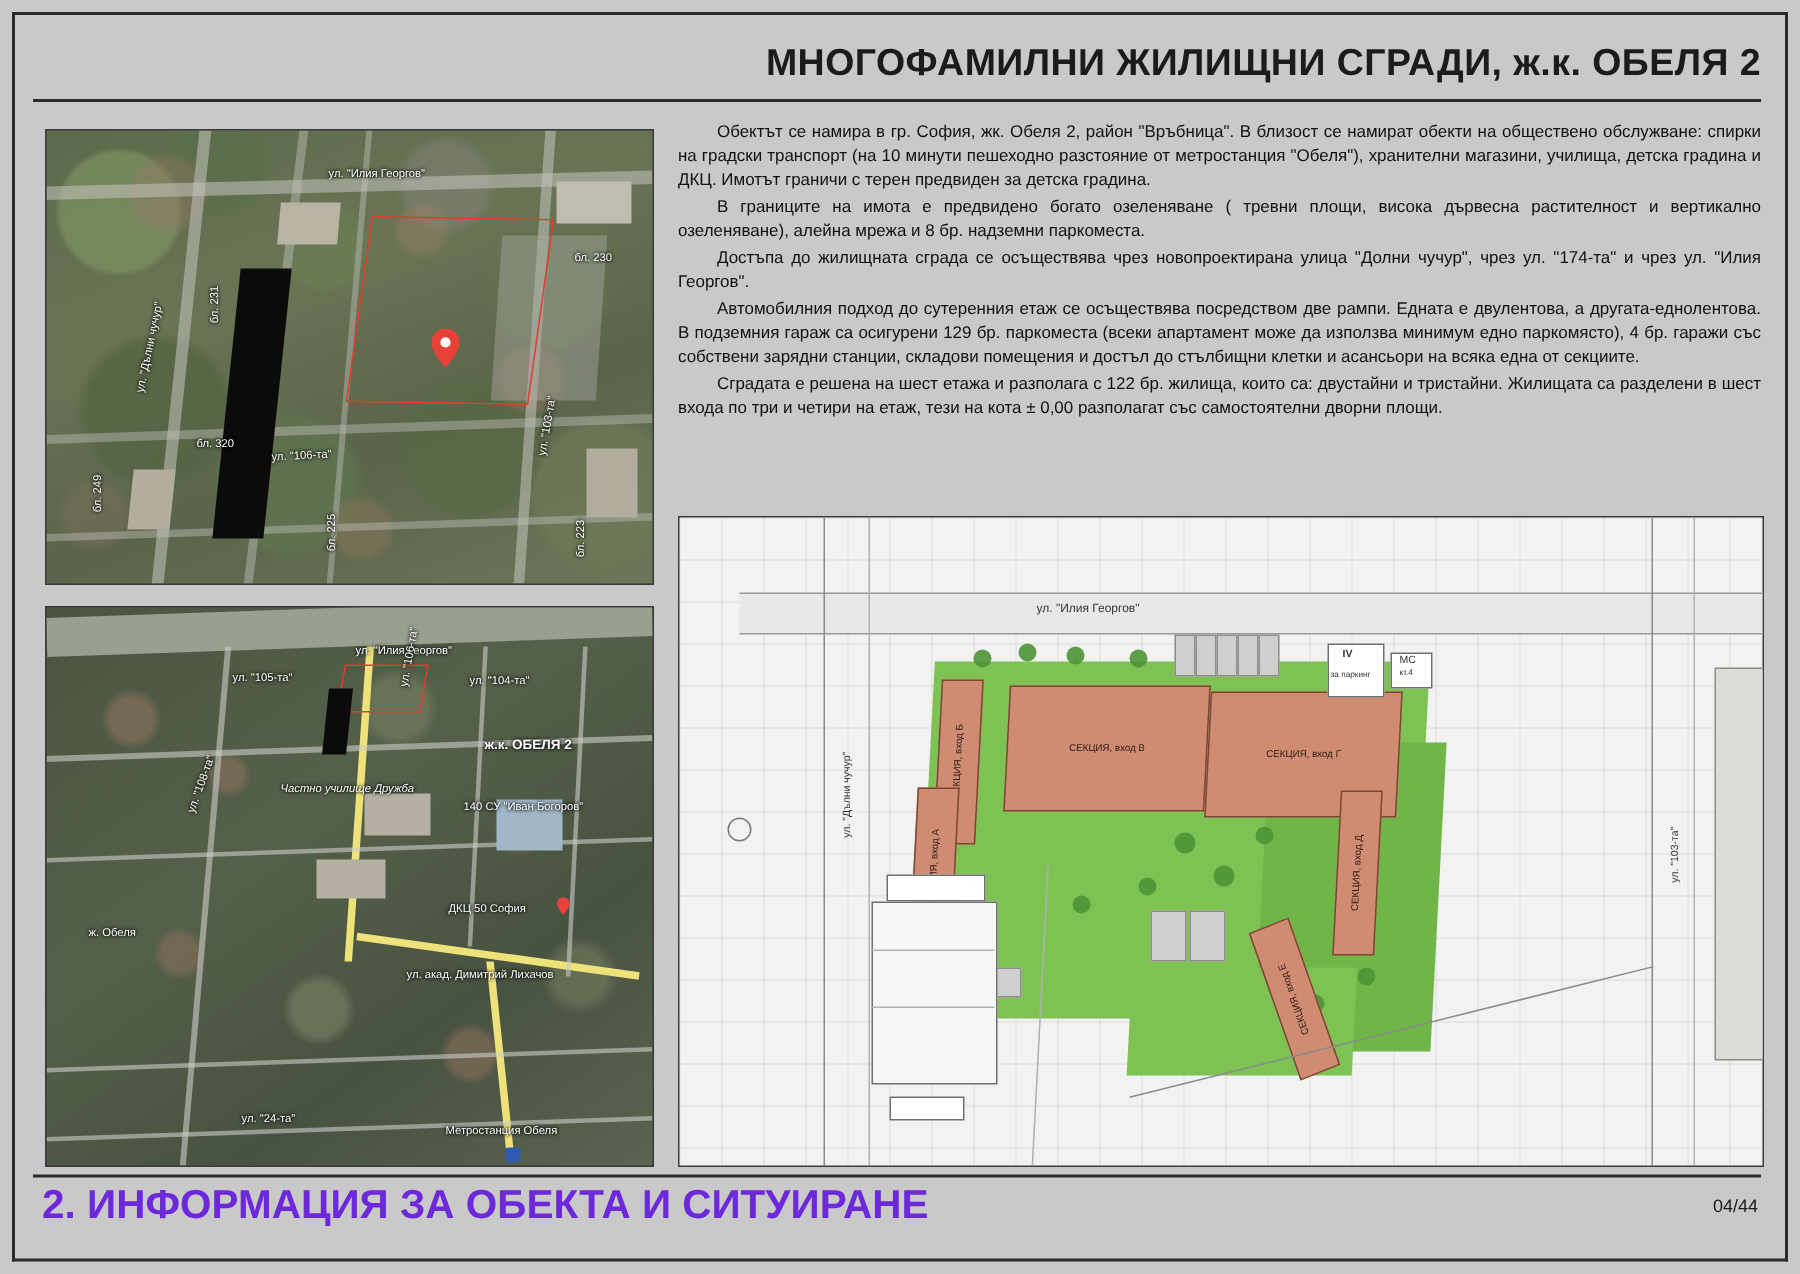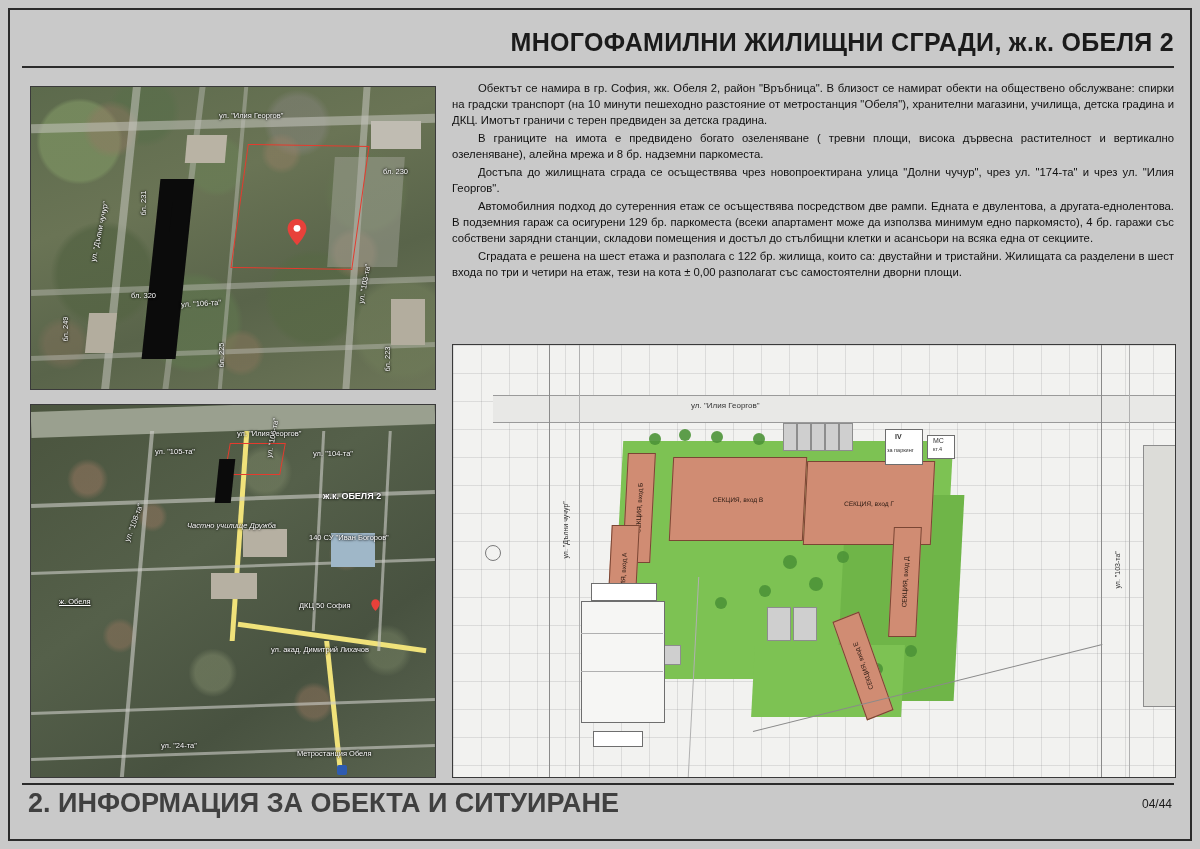--- a/index.html
+++ b/index.html
@@ -25,21 +25,21 @@
   .title-rule{position:absolute;left:22px;top:66px;width:1152px;height:2px;background:#2b2b2b;}
   .bottom-rule{position:absolute;left:22px;top:783px;width:1152px;height:2px;background:#2b2b2b;}
 
   #main-title{
     position:absolute;right:26px;top:28px;
     font-size:25px;font-weight:bold;color:#1b1b1b;
     letter-spacing:0.3px;white-space:nowrap;
   }
   #bottom-title{
     position:absolute;left:28px;top:788px;
-    font-size:27px;font-weight:bold;color:#404040;
+    font-size:27px;font-weight:bold;color:#6d28d9;
     white-space:nowrap;
   }
   #page-number{
     position:absolute;right:28px;top:797px;
     font-size:12px;color:#1b1b1b;
   }
 
   
   #description{
     position:absolute;left:452px;top:80px;width:722px;
@@ -229,21 +229,21 @@
     <div class="maplabel" style="left:292px;top:86px;font-size:9px;font-weight:bold;">ж.к. ОБЕЛЯ 2</div>
     <div class="maplabel" style="left:156px;top:116px;font-style:italic;">Частно училище Дружба</div>
     <div class="maplabel" style="left:278px;top:128px;">140 СУ "Иван Богоров"</div>
     <div class="maplabel" style="left:268px;top:196px;">ДКЦ 50 София</div>
     <div class="maplabel" style="left:282px;top:44px;">ул. "104-та"</div>
     <div class="maplabel" style="left:238px;top:48px;transform:rotate(-80deg);transform-origin:left center;">ул. "106-та"</div>
     <div class="maplabel" style="left:124px;top:42px;">ул. "105-та"</div>
     <div class="maplabel" style="left:96px;top:132px;transform:rotate(-70deg);transform-origin:left center;">ул. "108-та"</div>
     <div class="maplabel" style="left:130px;top:336px;">ул. "24-та"</div>
     <div class="maplabel" style="left:240px;top:240px;">ул. акад. Димитрий Лихачов</div>
-    <div class="maplabel" style="left:28px;top:192px;text-decoration:underline;">ж. Обеля</div>
+    <div class="maplabel" style="left:28px;top:212px;">ж. Обеля</div>
     <div class="maplabel" style="left:266px;top:344px;">Метростанция Обеля</div>
 
     <div style="position:absolute;left:306px;top:360px;width:10px;height:10px;background:#2e5bb0;border-radius:2px;"></div>
 
     <div style="position:absolute;left:340px;top:192px;width:9px;height:12px;">
       <svg viewBox="0 0 20 26" width="9" height="12">
           <path d="M10 0C4.8 0 0.6 4.2 0.6 9.4C0.6 16.4 10 26 10 26S19.4 16.4 19.4 9.4C19.4 4.2 15.2 0 10 0Z" fill="#e8413a"></path>
         </svg>
     </div>
   </div>

